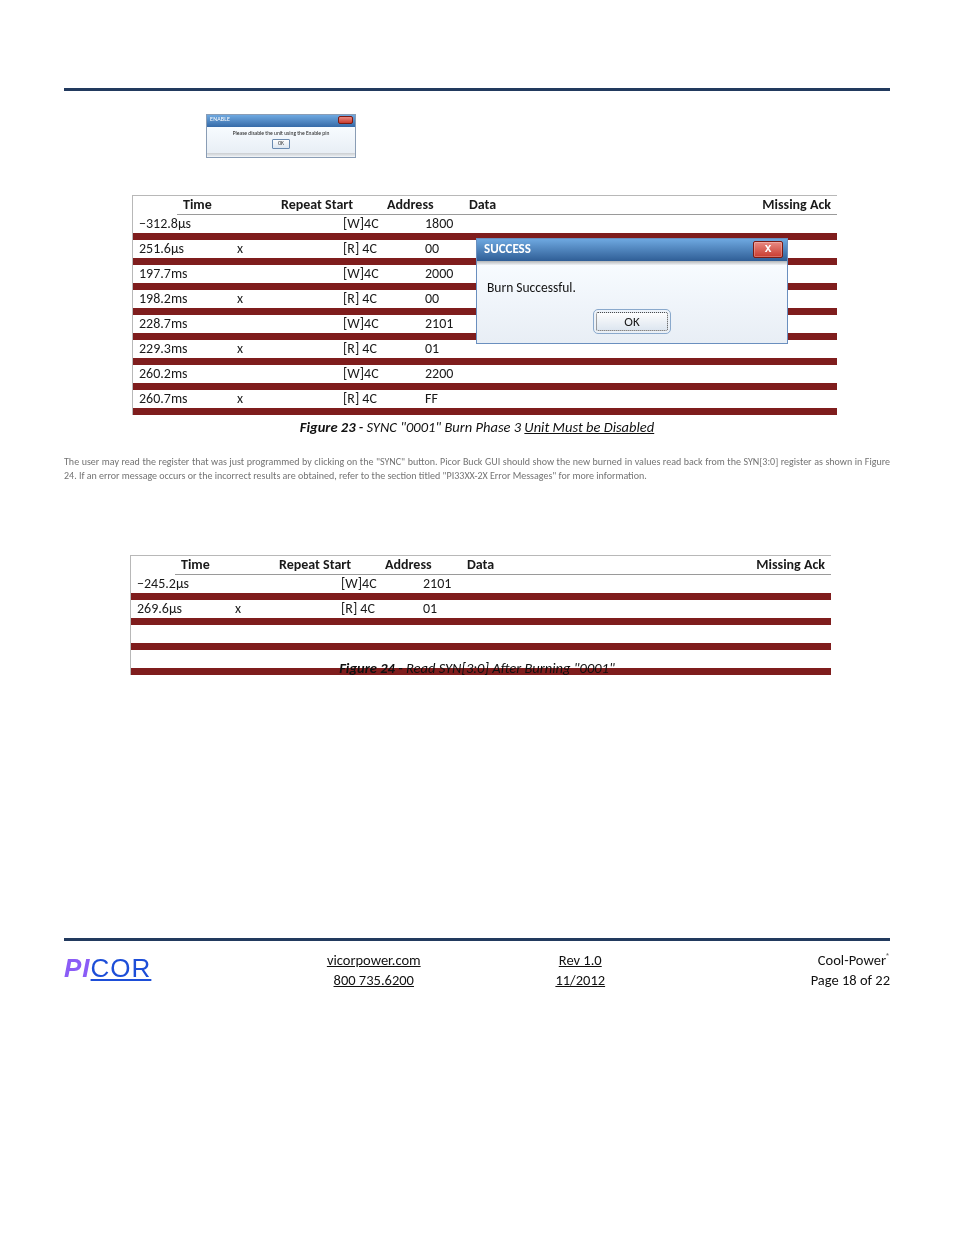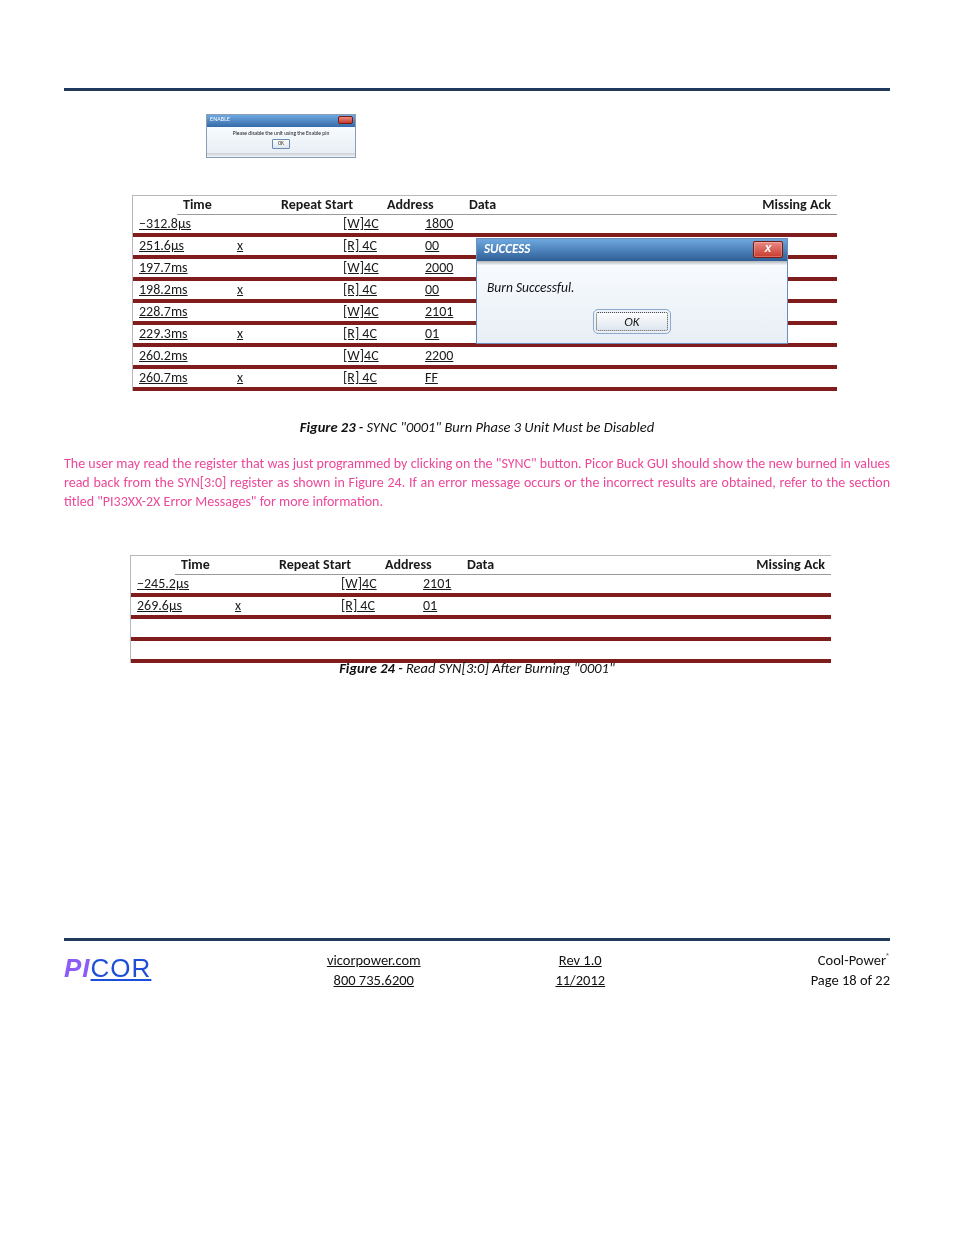--- a/index.html
+++ b/index.html
@@ -102,38 +102,36 @@
   .trace-header-row {
     font-weight: bold;
     border-bottom: 1px solid #9a9a9a;
     margin-left: 44px;
   }
   .trace-header-row div, .trace-row div {
     padding: 0 2px 0 6px;
     white-space: nowrap;
   }
   .trace-row {
-    border-bottom: 4px solid #7f1d1d;
-    text-decoration: underline;
+    border-bottom: 7px solid #7f1d1d;
   }
   .col-missing {
     text-align: right;
     padding-right: 6px !important;
   }
   
   .success-dialog {
     position: absolute;
     left: 343px;
     top: 42px;
     width: 310px;
     border: 1px solid #6a8fbf;
     background: #eef2f6;
     z-index: 5;
     font-size: 13px;
-    font-style: italic;
   }
   .success-titlebar {
     position: relative;
     height: 22px;
     background: linear-gradient(to bottom, #6ea8e0 0%, #2f5e96 100%);
     color: #fff;
     font-weight: 600;
     padding: 2px 6px 0 7px;
     box-sizing: border-box;
     font-size: 13px;
@@ -185,34 +183,34 @@
   .caption {
     position: absolute;
     width: 100%;
     left: 0;
     text-align: center;
     font-style: italic;
     font-size: 14.5px;
     color: #111;
   }
   .caption b { font-weight: bold; font-style: italic;}
-  .caption .u { }
+  .caption .u { text-decoration: underline; }
 
   .caption1 { top: 418px; }
   .caption2 { top: 645px; margin-top: 14px; }
 
   
   .para {
     position: absolute;
     left: 64px;
     right: 64px;
-    font-size: 14px;
+    font-size: 10px;
     line-height: 1.35;
     text-align: justify;
-    color: #ec4899;
+    color: #737373;
   }
   .para1 { top: 455px; }
   .para2 { top: 688px; }
 
   
   .trace-figure2 {
     position: absolute;
     left: 130px;
     top: 555px;
     width: 700px;

